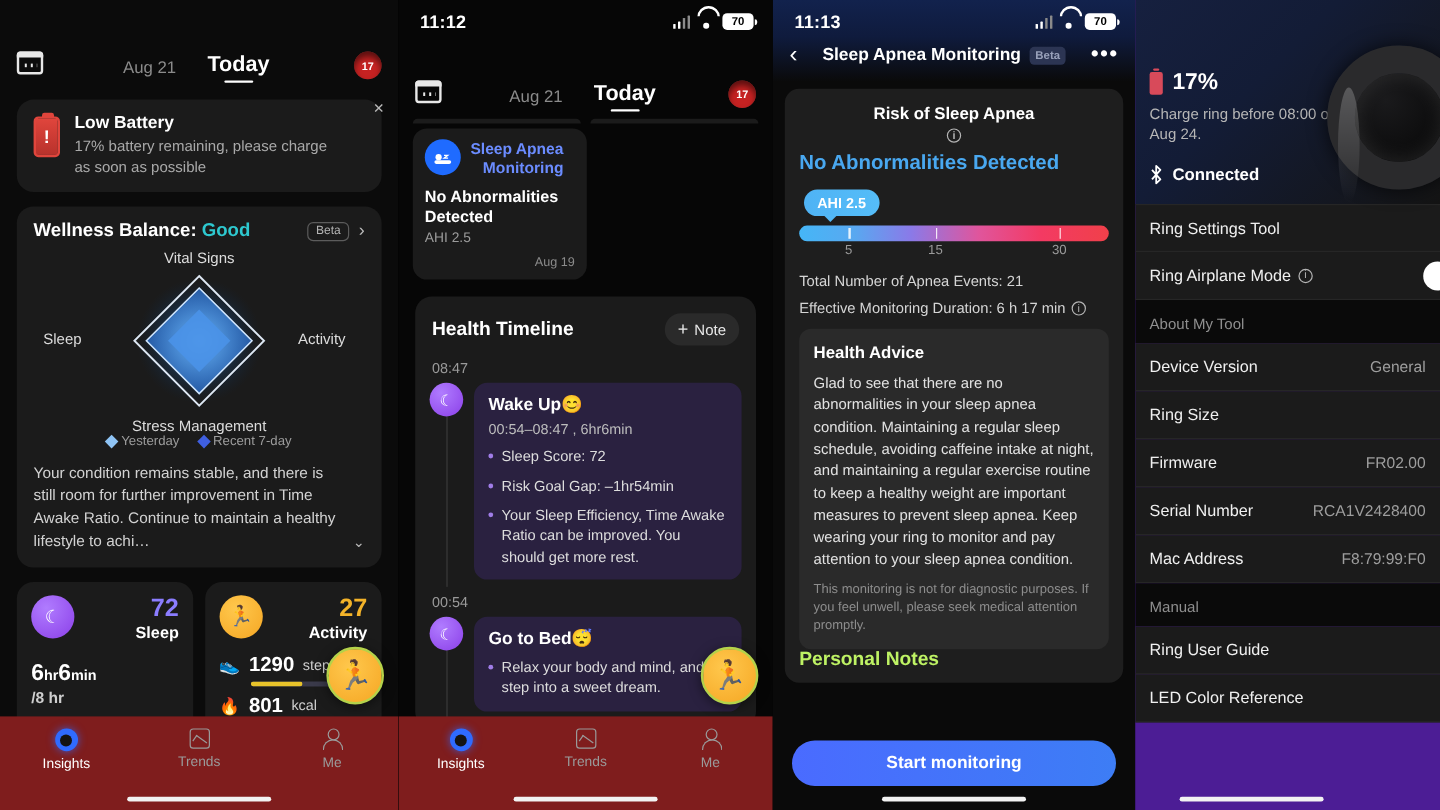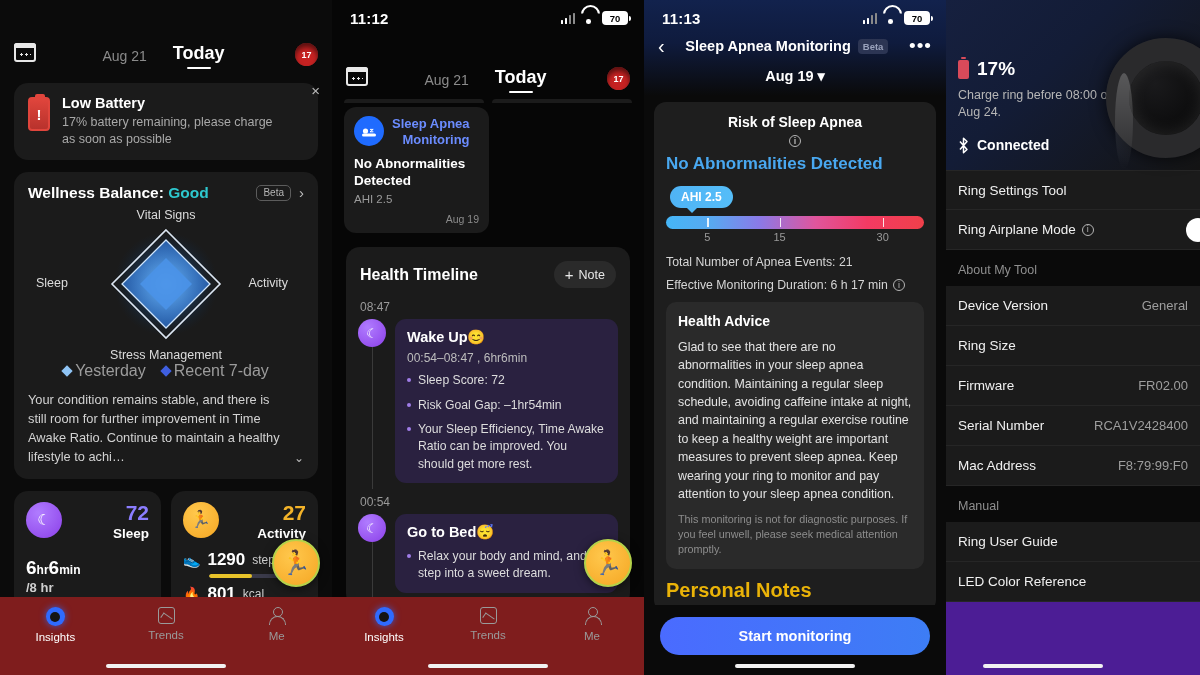--- a/index.html
+++ b/index.html
@@ -69,21 +69,21 @@
     font-size:10px; padding:1.5px 6px; }
   .chev { color:#bdbdbd; font-size:15px; }
 
   .radar-wrap { position:relative; height:150px; margin-top:6px; }
   .ax { position:absolute; color:#dcdcdc; font-size:12.5px; }
   .ax.top{ top:0; left:50%; transform:translateX(-50%);}
   .ax.bot{ bottom:-4px; left:50%; transform:translateX(-50%);}
   .ax.left{ left:8px; top:50%; transform:translateY(-50%);}
   .ax.right{ right:16px; top:50%; transform:translateY(-50%);}
   .radar { position:absolute; left:50%; top:16px; transform:translateX(-50%); width:120px; height:120px;}
-  .legend { display:flex; justify-content:center; gap:16px; font-size:16px; color:#9c9c9c; margin-top:4px;}
+  .legend { display:flex; justify-content:center; gap:16px; font-size:11px; color:#9c9c9c; margin-top:4px;}
   .legend span{display:inline-flex;align-items:center;gap:4px;}
   .dia { width:8px;height:8px;transform:rotate(45deg);display:inline-block;}
   .wb-text { color:#d2d2d2; font-size:12.8px; line-height:1.5; margin-top:10px; position:relative; padding-right:16px;}
   .wb-text .more{ position:absolute; right:0; bottom:0; color:#b9b9b9; font-size:12px;}
 
   
   .mgrid { display:grid; grid-template-columns:1fr 1fr; gap:10px; margin:0 14px; }
   .mcard { background:#1b1b1b; border-radius:14px; padding:11px 12px; position:relative; min-height:118px;}
   .mhead { display:flex; align-items:flex-start; justify-content:space-between;}
   .mico { width:36px;height:36px;border-radius:50%;display:flex;align-items:center;justify-content:center;font-size:18px;}
@@ -176,21 +176,21 @@
     background:linear-gradient(90deg,#45b6f7 0%,#59a8f0 18%,#8a7ae8 36%,#e0559c 58%,#f33a63 78%,#f0404a 100%);}
   .tick { position:absolute; top:2px; bottom:2px; width:1.6px; background:#fff; opacity:.85;}
   .ticklabels { position:relative; height:15px; margin-top:2px;}
   .ticklabels span{ position:absolute; transform:translateX(-50%); color:#9a9a9a; font-size:11px;}
   .risk-line { color:#d5d5d5; font-size:12.3px; margin-top:9px; display:flex; align-items:center; gap:5px;}
 
   .advice { background:#2a2a2a; border-radius:10px; margin-top:10px; padding:11px 12px;}
   .adv-h { color:#fff; font-size:14px; font-weight:600;}
   .adv-p { color:#e2e2e2; font-size:12.4px; line-height:1.48; margin-top:9px;}
   .adv-note { color:#8d8d8d; font-size:10.8px; line-height:1.4; margin-top:9px;}
-  .pnotes { color:#eab308; font-size:20px; font-weight:600; margin-top:10px;}
+  .pnotes { color:#bef264; font-size:16px; font-weight:600; }
   .p3btnwrap { position:absolute; left:0; right:0; bottom:0; background:#0a0a0a; padding:12px 16px 20px;}
   .startbtn { background:linear-gradient(90deg,#4a6bff,#3d7df5); border-radius:24px; height:38px;
     color:#fff; font-size:14.5px; font-weight:600; display:flex; align-items:center; justify-content:center;}
 
   
   .p4hero { background:linear-gradient(135deg,#16203f 0%,#131c36 40%,#141414 100%); height:170px; position:relative; padding:58px 0 0 12px;}
   .p4pct { display:flex; align-items:center; gap:8px;}
   .p4pct .bi { width:11px;height:19px;border-radius:2px;background:#d84a5a;position:relative;}
   .p4pct .bi:before{content:"";position:absolute;left:3px;top:-3px;width:5px;height:2.5px;background:#d84a5a;border-radius:1px;}
   .p4pct span { color:#fff; font-size:19px; font-weight:800;}
@@ -506,24 +506,20 @@
 
       <div class="p3nav">
         <div class="back">‹</div>
         <div class="p3title">
           <span>Sleep Apnea Monitoring</span>
           <span class="p3beta">Beta</span>
         </div>
         <div class="dots">•••</div>
       </div>
 
-      <div class="datesel">
-        <span>Aug 19</span>
-        <span>▾</span>
-      </div>
     </div>
 
     <div class="riskcard">
       <div class="risk-h">
         <span>Risk of Sleep Apnea</span>
         <span class="info-c">i</span>
       </div>
       <div class="risk-v">No Abnormalities Detected</div>
 
       <div style="position:relative;">

